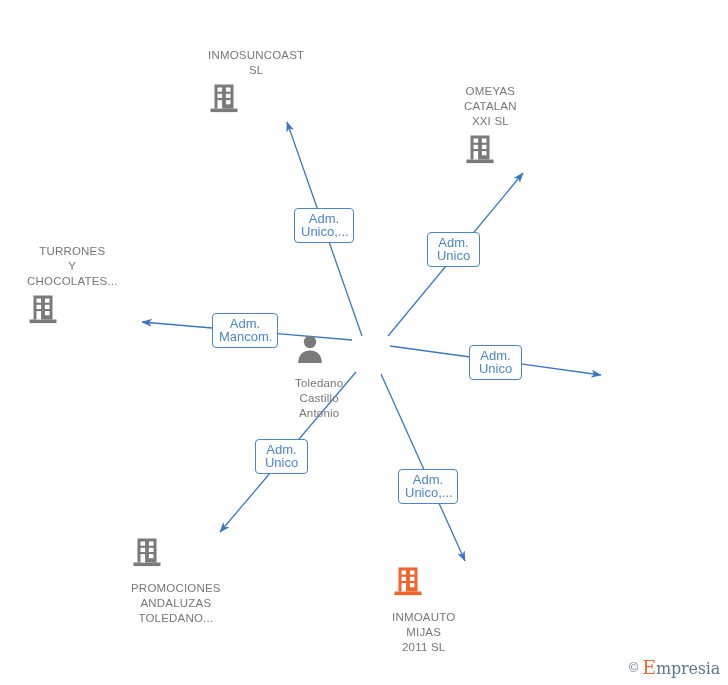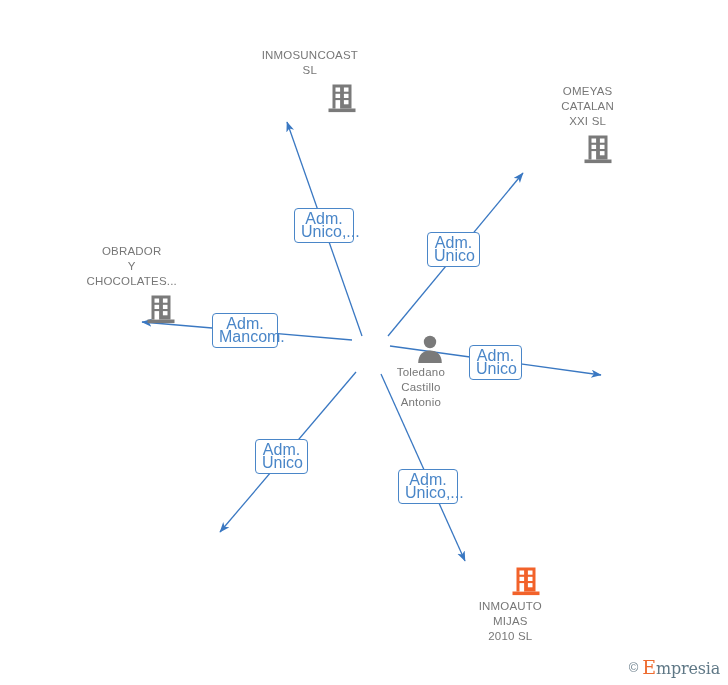--- a/index.html
+++ b/index.html
@@ -24,45 +24,45 @@
     width: 728px;
     height: 685px;
   }
   .node {
     position: absolute;
     width: 150px;
     margin-left: -75px;
     text-align: center;
     display: flex;
     flex-direction: column;
-    align-items: flex-end;
+    align-items: flex-start;
   }
   .node .icon-wrap {
     display: block;
     line-height: 0;
   }
   .node .caption {
     font-size: 11.5px;
     color: #777777;
     line-height: 15px;
     letter-spacing: 0.2px;
     white-space: pre-line;
-    margin-top: 2px;
+    margin-top: 13px;
   }
   .node.label-above .caption {
     margin-top: 0;
     margin-bottom: 4px;
   }
   .edge-label {
     position: absolute;
     border: 1px solid #4a86c8;
     border-radius: 4px;
     background: #ffffff;
     color: #4a86c8;
-    font-size: 16px;
+    font-size: 13px;
     line-height: 13px;
     text-align: center;
     padding: 3px 6px 4px 6px;
     white-space: pre-line;
     box-sizing: border-box;
   }
   .watermark {
     position: absolute;
     right: 8px;
     bottom: 7px;
@@ -156,21 +156,21 @@
           <rect x="9.5" y="11.8" width="4.6" height="4.2"></rect>
           <rect x="17.9" y="11.8" width="4.6" height="4.2"></rect>
           <rect x="9.5" y="18.1" width="4.6" height="8.4"></rect>
           <rect x="17.9" y="18.1" width="4.6" height="4.2"></rect>
         </g>
       </svg>
     </span>
   </div>
 
   <div class="node label-above" style="left:102px; top:244px;">
-    <span class="caption">OBRADOR
+    <span class="caption">TURRONES
 Y
 CHOCOLATES...</span>
     <span class="icon-wrap">
       <svg width="32" height="32" viewBox="0 0 32 32">
         <g fill="#7a7a7a">
           <rect x="6.5" y="2.5" width="19" height="24"></rect>
           <rect x="2.5" y="26.5" width="27" height="3.6"></rect>
         </g>
         <g fill="#ffffff">
           <rect x="9.5" y="5.5" width="4.6" height="4.2"></rect>
@@ -178,41 +178,62 @@
           <rect x="9.5" y="11.8" width="4.6" height="4.2"></rect>
           <rect x="17.9" y="11.8" width="4.6" height="4.2"></rect>
           <rect x="9.5" y="18.1" width="4.6" height="8.4"></rect>
           <rect x="17.9" y="18.1" width="4.6" height="4.2"></rect>
         </g>
       </svg>
     </span>
   </div>
 
 
+  <div class="node label-below" style="left:206px; top:536px;">
+    <span class="icon-wrap">
+      <svg width="32" height="32" viewBox="0 0 32 32">
+        <g fill="#7a7a7a">
+          <rect x="6.5" y="2.5" width="19" height="24"></rect>
+          <rect x="2.5" y="26.5" width="27" height="3.6"></rect>
+        </g>
+        <g fill="#ffffff">
+          <rect x="9.5" y="5.5" width="4.6" height="4.2"></rect>
+          <rect x="17.9" y="5.5" width="4.6" height="4.2"></rect>
+          <rect x="9.5" y="11.8" width="4.6" height="4.2"></rect>
+          <rect x="17.9" y="11.8" width="4.6" height="4.2"></rect>
+          <rect x="9.5" y="18.1" width="4.6" height="8.4"></rect>
+          <rect x="17.9" y="18.1" width="4.6" height="4.2"></rect>
+        </g>
+      </svg>
+    </span>
+    <span class="caption">PROMOCIONES
+ANDALUZAS
+TOLEDANO...</span>
+  </div>
 
   <div class="node label-below" style="left:467px; top:565px;">
     <span class="icon-wrap">
       <svg width="32" height="32" viewBox="0 0 32 32">
         <g fill="#f2622a">
           <rect x="6.5" y="2.5" width="19" height="24"></rect>
           <rect x="2.5" y="26.5" width="27" height="3.6"></rect>
         </g>
         <g fill="#ffffff">
           <rect x="9.5" y="5.5" width="4.6" height="4.2"></rect>
           <rect x="17.9" y="5.5" width="4.6" height="4.2"></rect>
           <rect x="9.5" y="11.8" width="4.6" height="4.2"></rect>
           <rect x="17.9" y="11.8" width="4.6" height="4.2"></rect>
           <rect x="9.5" y="18.1" width="4.6" height="8.4"></rect>
           <rect x="17.9" y="18.1" width="4.6" height="4.2"></rect>
         </g>
       </svg>
     </span>
     <span class="caption">INMOAUTO
 MIJAS
-2010  SL</span>
+2011  SL</span>
   </div>
 
   <div class="edge-label" style="left:294px; top:208px; width:60px;">Adm.
 Unico,...</div>
   <div class="edge-label" style="left:427px; top:232px; width:53px;">Adm.
 Unico</div>
   <div class="edge-label" style="left:212px; top:313px; width:66px;">Adm.
 Mancom.</div>
   <div class="edge-label" style="left:469px; top:345px; width:53px;">Adm.
 Unico</div>

